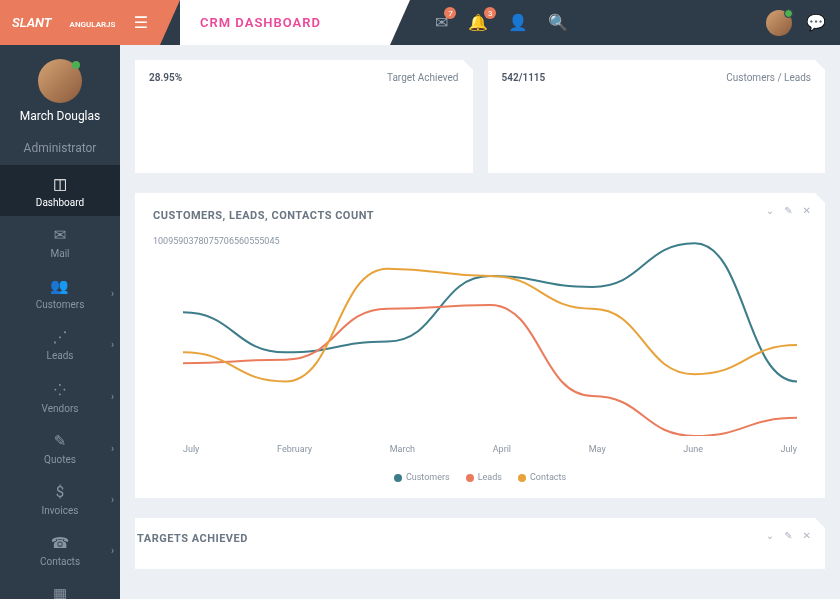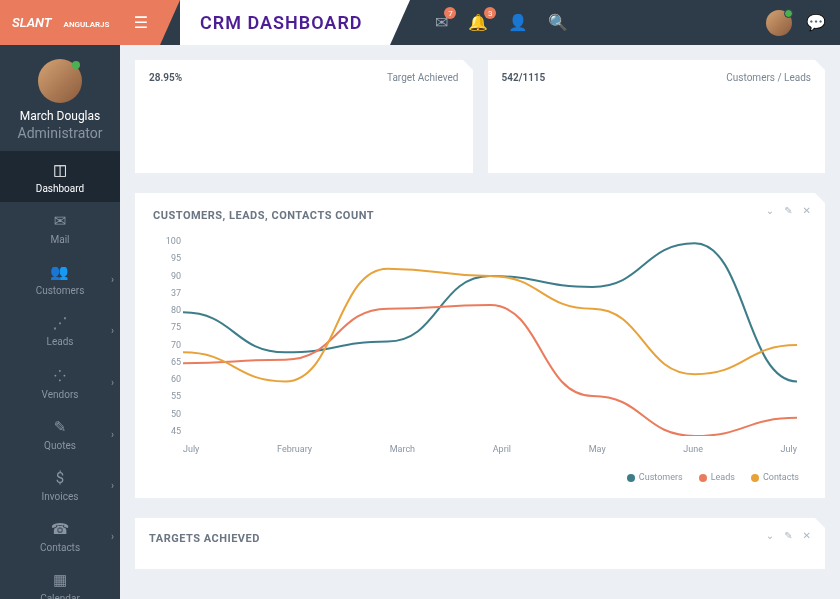--- a/index.html
+++ b/index.html
@@ -1,67 +1,67 @@
 <!DOCTYPE html>
 <html><head>
 <meta charset="utf-8">
 <style>
 *{box-sizing:border-box;margin:0;padding:0;font-family:-apple-system,BlinkMacSystemFont,"Segoe UI",Roboto,sans-serif}
 body{background:#eceff4;width:840px;height:599px;overflow:hidden}
 .topbar{display:flex;height:45px;background:#2e3b48}
 .logo-area{width:160px;background:#ea7c5d;display:flex;align-items:center;justify-content:space-between;padding:0 12px;position:relative}
 .logo-area::after{content:'';position:absolute;right:-20px;top:0;border-top:45px solid #ea7c5d;border-right:20px solid transparent}
 .logo{color:#fff;font-size:13px;font-style:italic;font-weight:600}
-.logo-sub{font-size:8px;font-style:normal;margin-left:12px}
+.logo-sub{font-size:8px;font-style:normal;margin-left:18px}
 .hamburger{color:#fff;cursor:pointer}
 .title-area{background:#fff;flex:0 0 210px;margin-left:20px;display:flex;align-items:center;padding-left:20px;position:relative}
 .title-area::after{content:'';position:absolute;right:-20px;top:0;border-top:45px solid #fff;border-right:20px solid transparent}
-.page-title{color:#4c1d95;font-size:18px;font-weight:600;letter-spacing:1px}
+.page-title{color:#ec4899;font-size:13px;font-weight:600;letter-spacing:1px}
 .top-icons{flex:1;display:flex;align-items:center;gap:20px;padding-left:45px;color:#9aa6b3}
 .top-icons .ico{position:relative;cursor:pointer}
 .badge{position:absolute;top:-6px;right:-8px;background:#ea7c5d;color:#fff;font-size:8px;border-radius:50%;width:12px;height:12px;display:flex;align-items:center;justify-content:center}
 .top-right{margin-left:auto;display:flex;align-items:center;gap:14px;padding-right:14px;color:#9aa6b3}
 .avatar-sm{width:26px;height:26px;border-radius:50%;background:linear-gradient(135deg,#d4a373,#8b5a3c);position:relative}
 .avatar-sm::after{content:'';position:absolute;top:-1px;right:-1px;width:7px;height:7px;background:#4caf50;border-radius:50%;border:1px solid #2e3b48}
 .layout{display:flex;height:554px}
 .sidebar{width:120px;background:#2e3b48;display:flex;flex-direction:column;overflow-y:auto}
 .sidebar::-webkit-scrollbar{width:0}
 .profile{padding:14px 0 10px;text-align:center;color:#fff}
 .avatar-lg{width:44px;height:44px;border-radius:50%;background:linear-gradient(135deg,#d4a373,#8b5a3c);margin:0 auto 6px;position:relative}
 .avatar-lg::after{content:'';position:absolute;top:2px;right:2px;width:8px;height:8px;background:#4caf50;border-radius:50%}
 .profile-name{font-size:12px}
-.profile-role{font-size:14px;color:#8a95a2;margin-top:2px}
+.profile-role{font-size:12px;color:#8a95a2;margin-top:18px}
 .nav-item{padding:10px 6px 8px;text-align:center;color:#8a95a2;font-size:10px;position:relative;cursor:pointer}
 .nav-item.active{background:#1e2833;color:#fff}
 .nav-item .chev{position:absolute;right:6px;top:50%;transform:translateY(-50%);font-size:10px}
 .nav-icon{font-size:15px;margin-bottom:4px;display:block}
 .main{flex:1;padding:15px;overflow-y:auto}
 .main::-webkit-scrollbar{width:0}
 .row{display:flex;gap:15px;margin-bottom:20px}
 .card{background:#fff;padding:12px 14px;position:relative}
 .card-notch::before{content:'';position:absolute;top:0;right:0;border-top:10px solid #eceff4;border-left:10px solid transparent}
 .small-card{flex:1}
 .card-head{display:flex;justify-content:space-between;font-size:10px;color:#7a8693;margin-bottom:8px}
 .card-head .val{font-weight:600;color:#4a5562}
 .bars{display:flex;align-items:flex-end;height:70px;gap:3px}
 .bar{flex:1;display:flex;flex-direction:column;justify-content:flex-end}
 .bar-seg{width:100%}
 .big-card{padding:16px 18px}
 .big-title{font-size:11px;font-weight:700;color:#6b7683;letter-spacing:0.5px}
 .card-tools{position:absolute;top:12px;right:14px;display:flex;gap:10px;color:#aeb7c2;font-size:10px}
 .card-tools span{cursor:pointer}
 .chart-area{margin-top:14px;position:relative;height:230px;padding-left:30px;padding-bottom:30px}
-.y-axis{position:absolute;left:0;top:0;bottom:30px;width:28px;display:flex;flex-direction:column;justify-content:space-between;text-align:right;font-size:9px;color:#8a95a2}
+.y-axis{position:absolute;left:0;top:0;bottom:30px;width:28px;display:flex;flex-direction:row;justify-content:space-between;text-align:right;font-size:9px;color:#8a95a2}
 .plot{position:absolute;left:30px;right:10px;top:0;bottom:30px}
 .x-axis{position:absolute;left:30px;right:10px;bottom:12px;display:flex;justify-content:space-between;font-size:9px;color:#8a95a2}
-.legend{text-align:right;font-size:9px;color:#8a95a2;margin-top:6px}
+.legend{text-align:center;font-size:9px;color:#8a95a2;margin-top:6px}
 .legend span{margin:0 8px}
 .legend i{display:inline-block;width:8px;height:8px;border-radius:50%;margin-right:4px;vertical-align:middle}
 svg.lines{width:100%;height:100%}
-.targets-card{padding:14px 14px 24px}
+.targets-card{padding:14px 2px 24px}
 </style>
 </head>
 <body>
 
 <div class="topbar">
   <div class="logo-area">
     <span class="logo"><span>SLANT</span><span class="logo-sub">ANGULARJS</span></span>
     <span class="hamburger">☰</span>
   </div>
   <div class="title-area">

